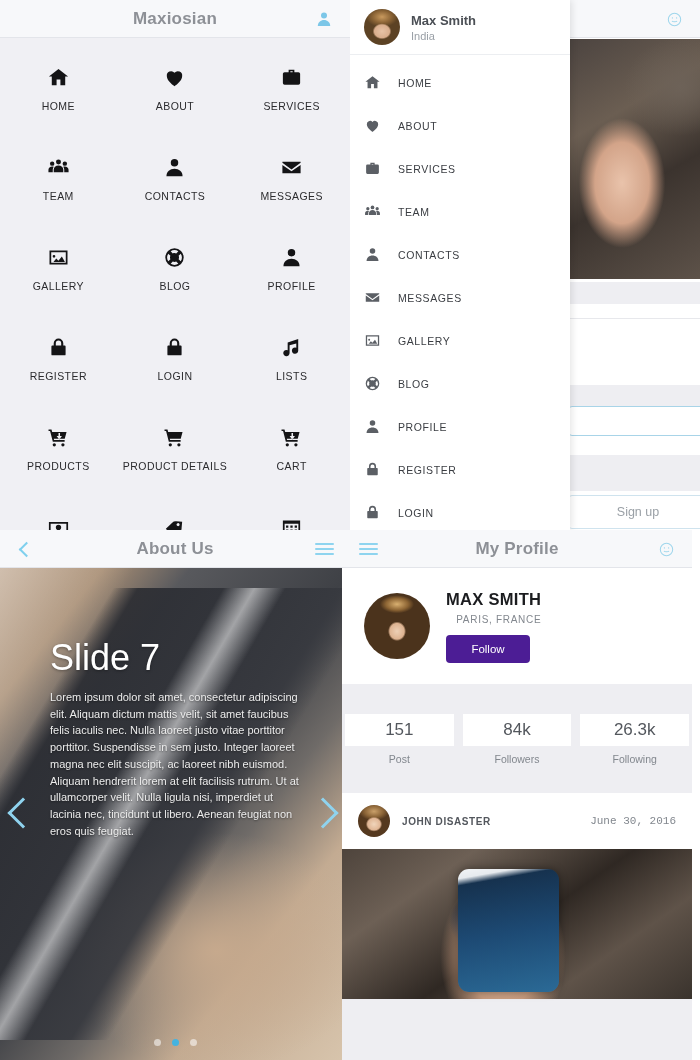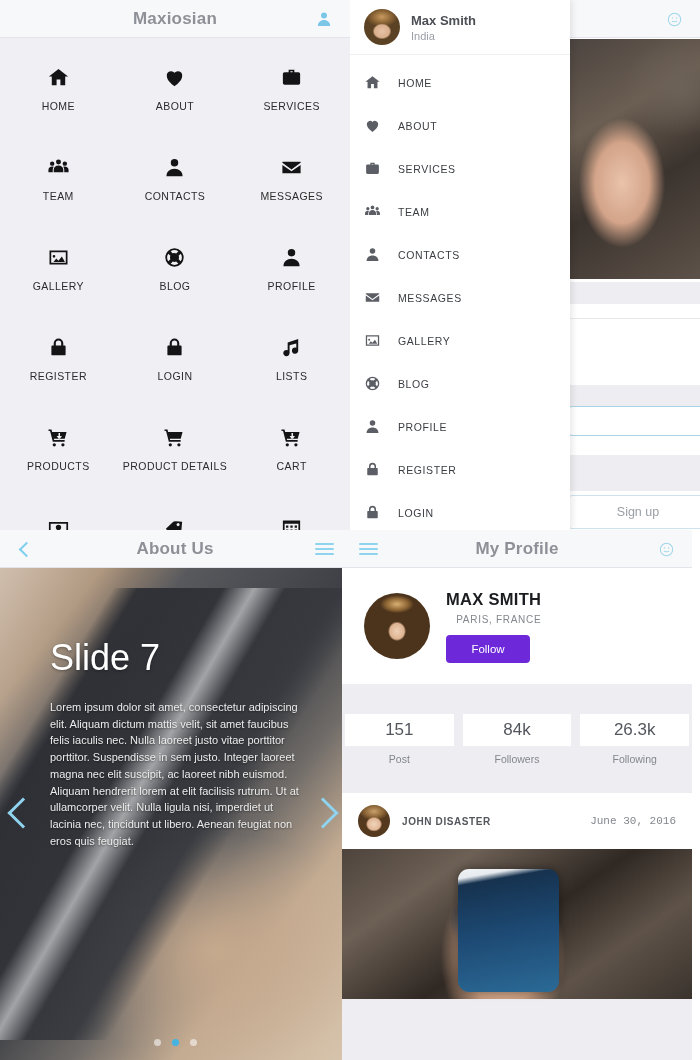--- a/index.html
+++ b/index.html
@@ -153,21 +153,21 @@
   .slide-text { position:absolute; left:50px; top:72px; width:250px; }
   .slide-title {
     font-size:36px; color:#fff; font-weight:400; line-height:1;
     text-shadow:0 1px 3px rgba(0,0,0,.35);
   }
   .slide-sub {
     font-size:18px; color:#fff; margin-top:14px; font-weight:400;
     text-shadow:0 1px 3px rgba(0,0,0,.35);
   }
   .slide-body {
-    font-size:11px; color:#ececec; line-height:1.52; margin-top:23px;
+    font-size:11px; color:#ececec; line-height:1.52; margin-top:13px;
     text-shadow:0 1px 2px rgba(0,0,0,.45);
   }
   .arrow {
     position:absolute; top:50%; margin-top:-12px; width:22px; height:22px;
     border-top:3px solid #8fd3ef; border-right:3px solid #8fd3ef;
   }
   .arrow.left  { left:12px;  transform:rotate(-135deg); }
   .arrow.right { right:16px; transform:rotate(45deg); }
   .dots {
     position:absolute; bottom:14px; left:0; right:0;
@@ -186,21 +186,21 @@
     gap:16px; padding:16px 18px 16px 22px; height:116px;
   }
   .prof-av {
     width:66px; height:66px; border-radius:50%; flex:0 0 66px; overflow:hidden;
   }
   .prof-info { display:flex; flex-direction:column; gap:5px; }
   .prof-name { font-size:16.5px; font-weight:bold; color:#1b1c1f; letter-spacing:.3px; }
   .prof-loc  { font-size:10px; color:#82878e; letter-spacing:.7px;text-align:right; }
   .follow-btn {
     margin-top:5px; width:84px; height:28px; border-radius:4px;
-    background:#6d28d9; color:#fff; font-size:11.5px;
+    background:#4c1d95; color:#fff; font-size:11.5px;
     display:flex; align-items:center; justify-content:center; border:none;
   }
   .stats {
     display:flex; gap:9px; padding:12px 3px; margin-top:18px;
   }
   .stat {
     flex:1; display:flex; flex-direction:column; align-items:center; gap:7px;
   }
   .stat .sv {
     background:#fff; width:100%; text-align:center; padding:6px 0;

